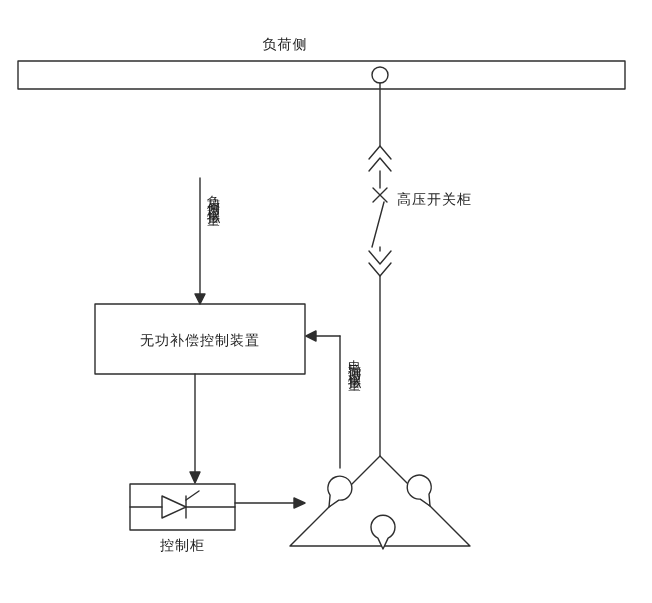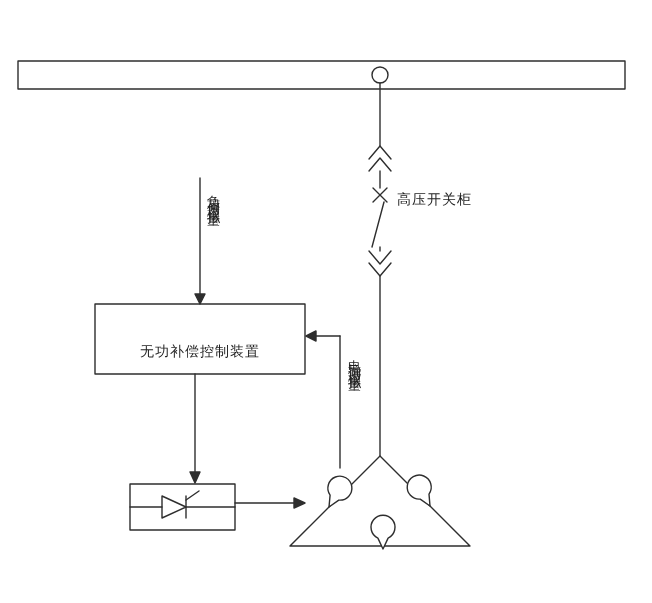--- a/index.html
+++ b/index.html
@@ -94,24 +94,26 @@
       <polygon points="294,498 294,508 305,503" fill="currentColor"></polygon>
     </g>
 
     <polygon points="380,456 290,546 470,546"></polygon>
 
     <path d="M 329,507 L 330.1,495.1 A 12 12 0 1 1 338.8,500.1 Z" fill="#ffffff"></path>
     <path d="M 430,506 L 420.2,499.1 A 12 12 0 1 1 429,494.1 Z" fill="#ffffff"></path>
     <path d="M 383,549 L 377.9,538.1 A 12 12 0 1 1 388.1,538.1 Z" fill="#ffffff"></path>
   </svg>
 
+  <div class="lbl center" style="left:240px; top:36px; width:90px;">负荷侧</div>
 
   <div class="lbl" style="left:397px; top:191px;">高压开关柜</div>
 
   <div class="lbl v" style="left:204px; top:184px;">负荷侧模拟量</div>
 
-  <div class="lbl center" style="left:95px; top:343px; width:210px;">无功补偿控制装置</div>
+  <div class="lbl center" style="left:95px; top:332px; width:210px;">无功补偿控制装置</div>
 
   <div class="lbl v" style="left:345px; top:349px;">电抗侧模拟量</div>
 
+  <div class="lbl center" style="left:130px; top:537px; width:105px;">控制柜</div>
 
 
 </div>
 
 </body></html>

